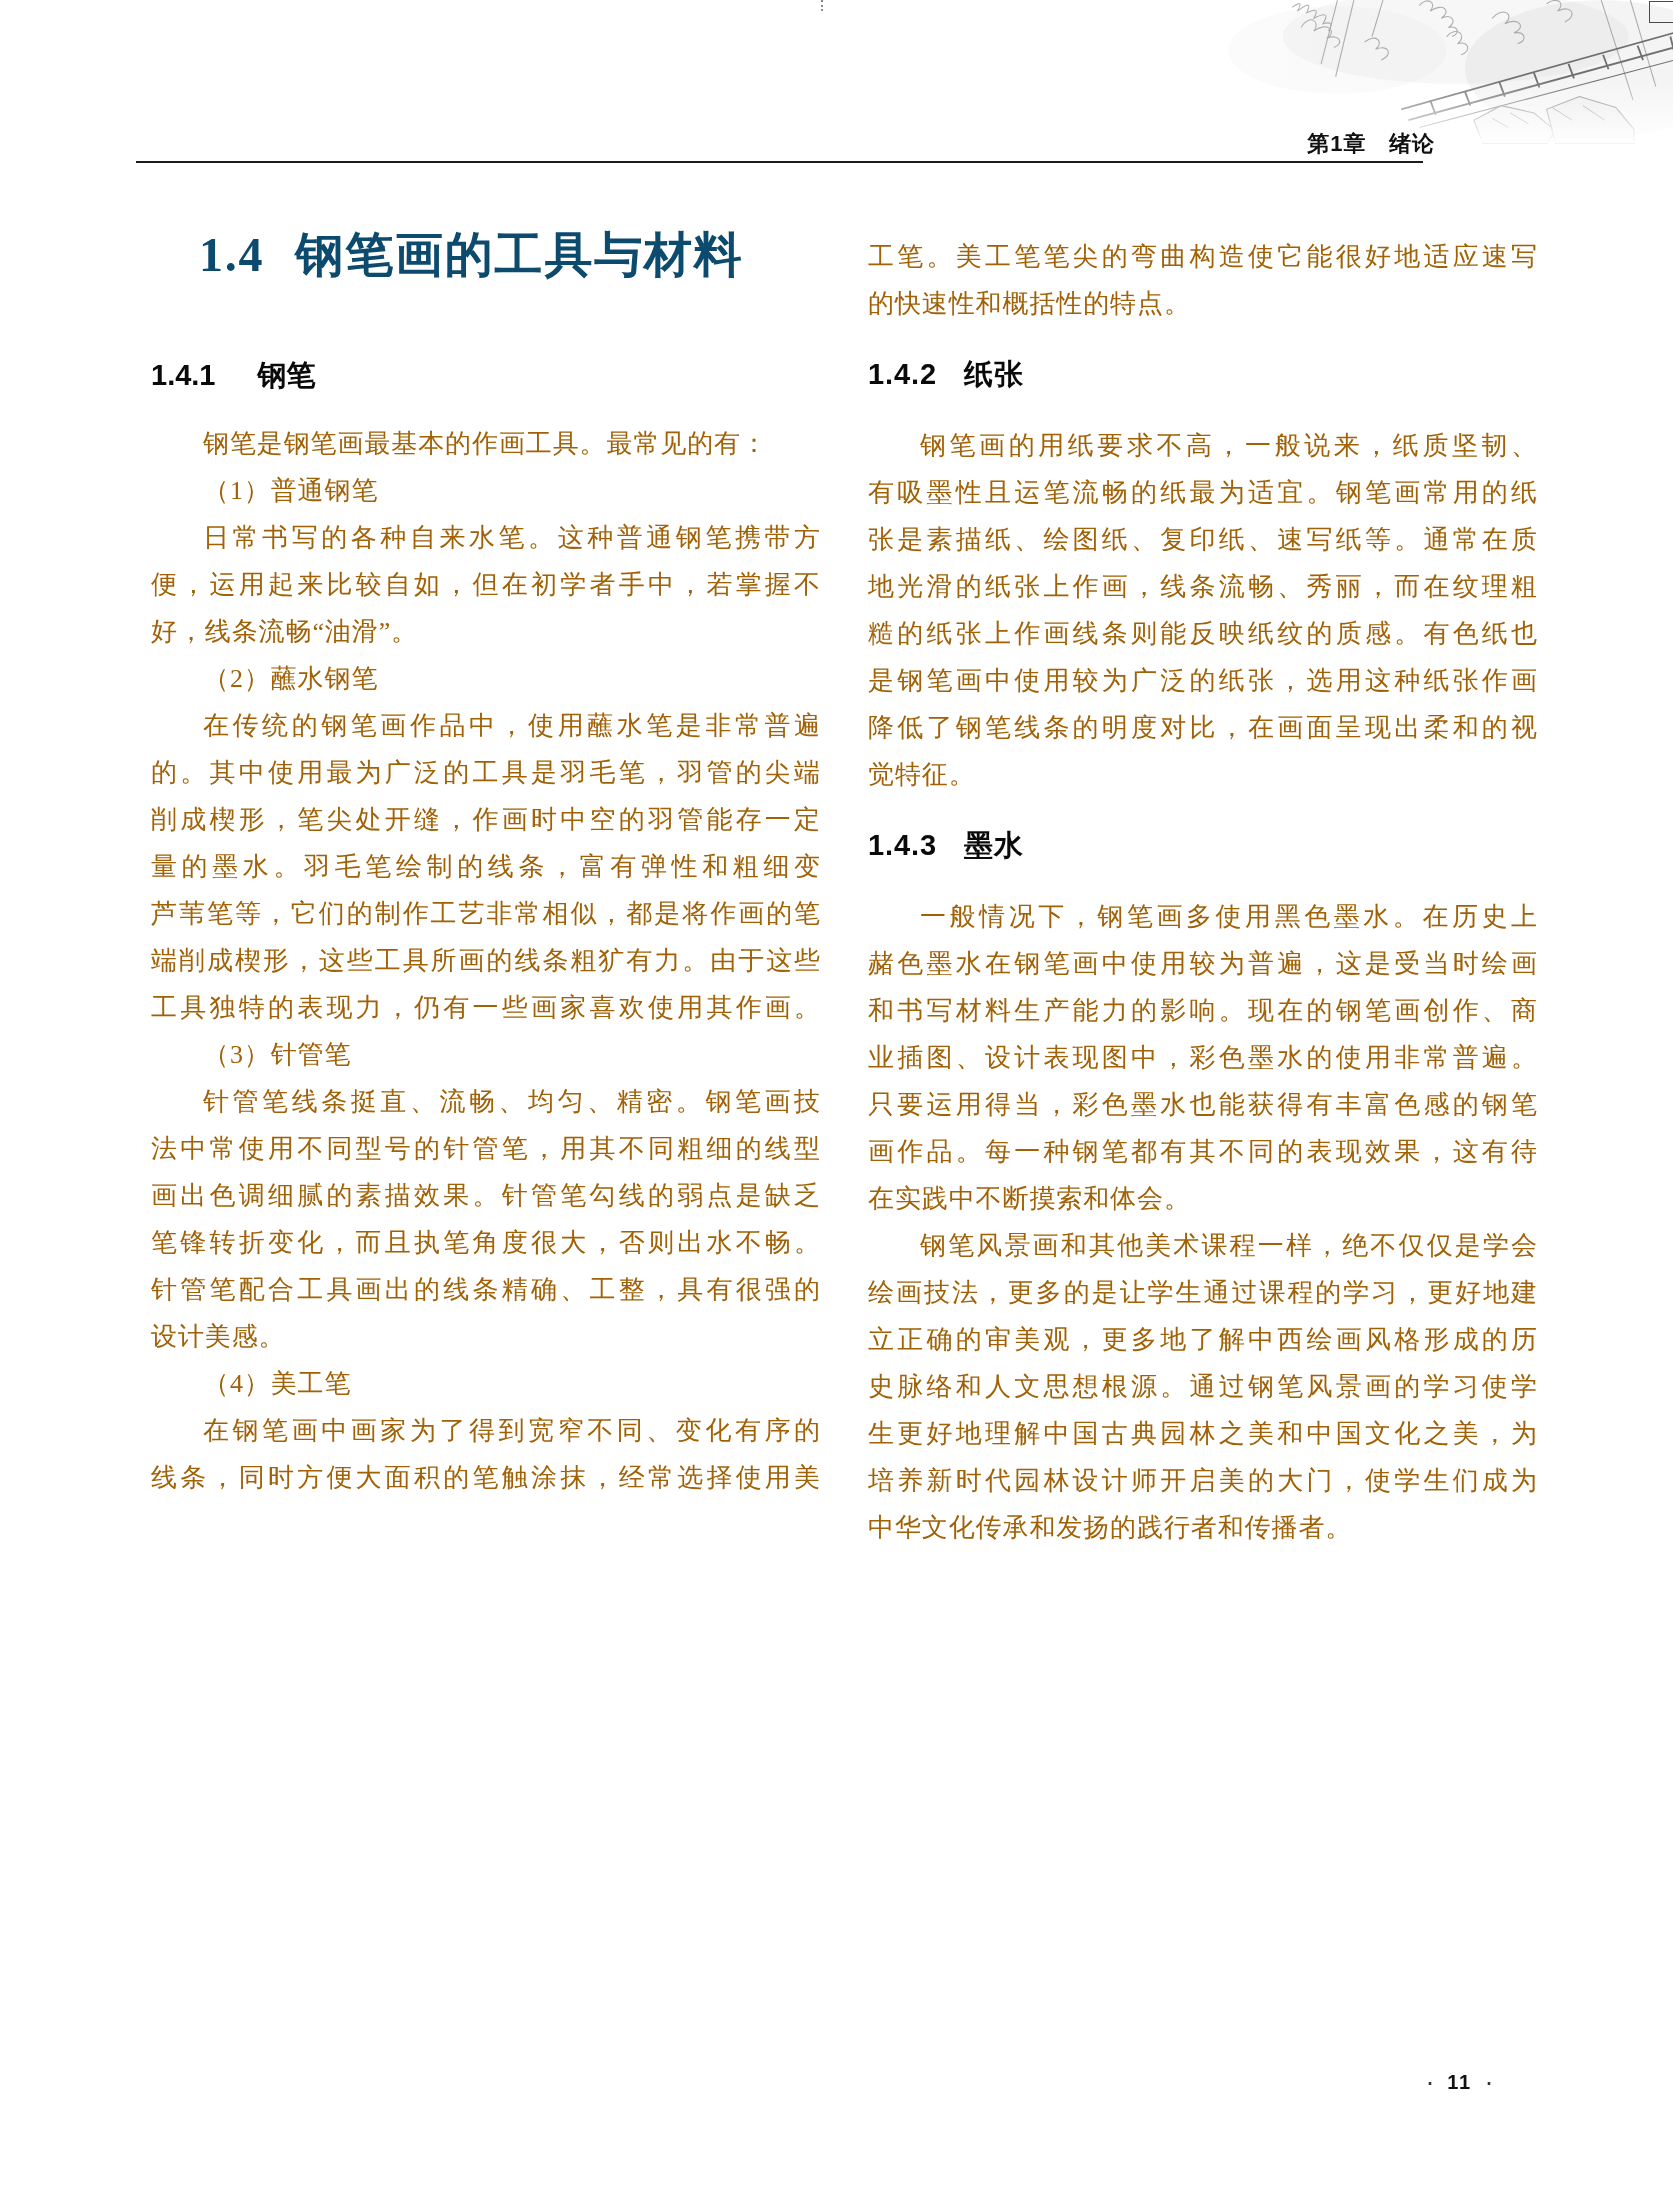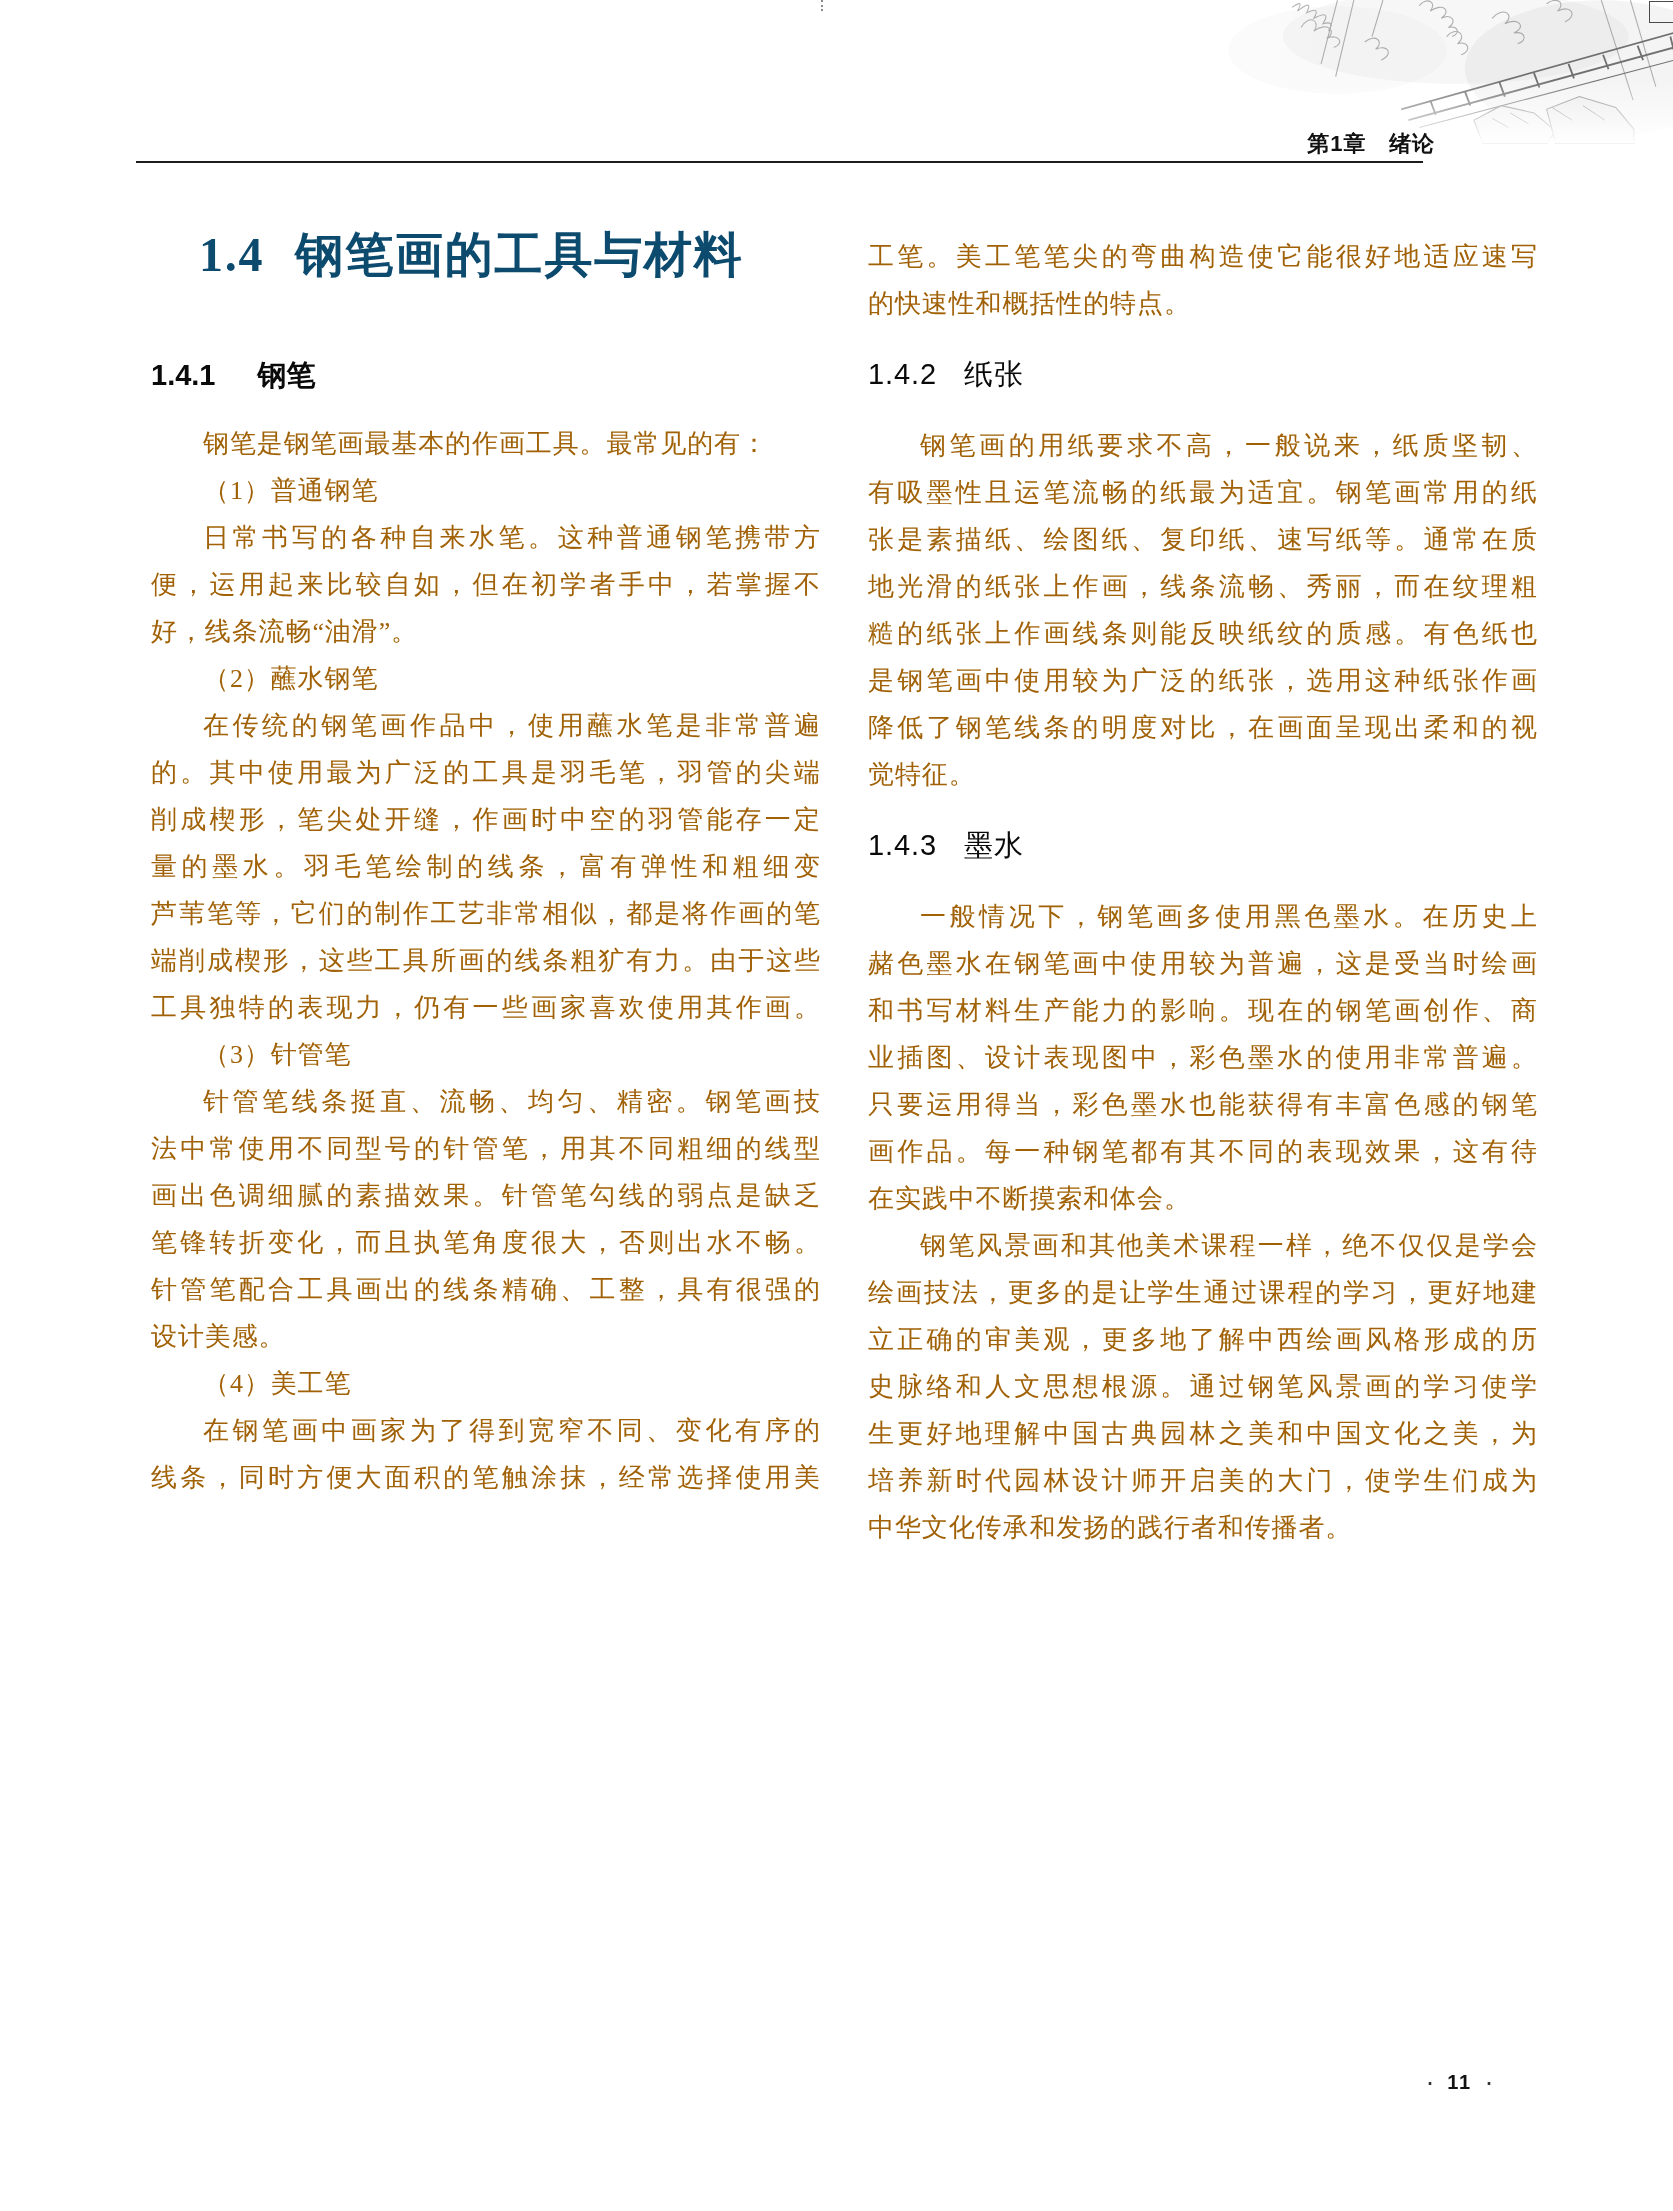--- a/index.html
+++ b/index.html
@@ -30,21 +30,21 @@
   .col{position:absolute;width:670px;}
   .left-col{left:151px;top:420px;}
   .right-col{left:868px;top:233px;}
 
   .bk{height:47px;line-height:47px;font-size:26px;letter-spacing:0.9px;color:#a16207;
       text-align:justify;text-align-last:justify;text-justify:inter-character;
       white-space:nowrap;overflow:hidden;}
   .bk.end{text-align-last:left;}
   .bk.para-first{text-indent:2em;}
   .bk.item{text-indent:2em;text-align-last:left;}
-  .bk.heading{height:95px;line-height:95px;font-size:29px;font-weight:400;color:#0a0a0a;
+  .bk.heading{height:95px;line-height:95px;font-size:29px;font-weight:700;color:#0a0a0a;
               font-family:"Liberation Sans","DejaVu Sans",sans-serif;
               text-indent:0;text-align-last:left;letter-spacing:0.9px;}
   .bk .hnum:empty{display:none;}
   .bk.heading .hnum{margin-right:27px;}
 
   
   .pageno{position:absolute;left:1405px;top:2062px;width:109px;height:40px;
           display:flex;align-items:center;justify-content:center;gap:12.7px;
           font-family:"Liberation Sans","DejaVu Sans",sans-serif;color:#111;}
   .pageno .dot{font-size:27px;line-height:1;color:#333;}

